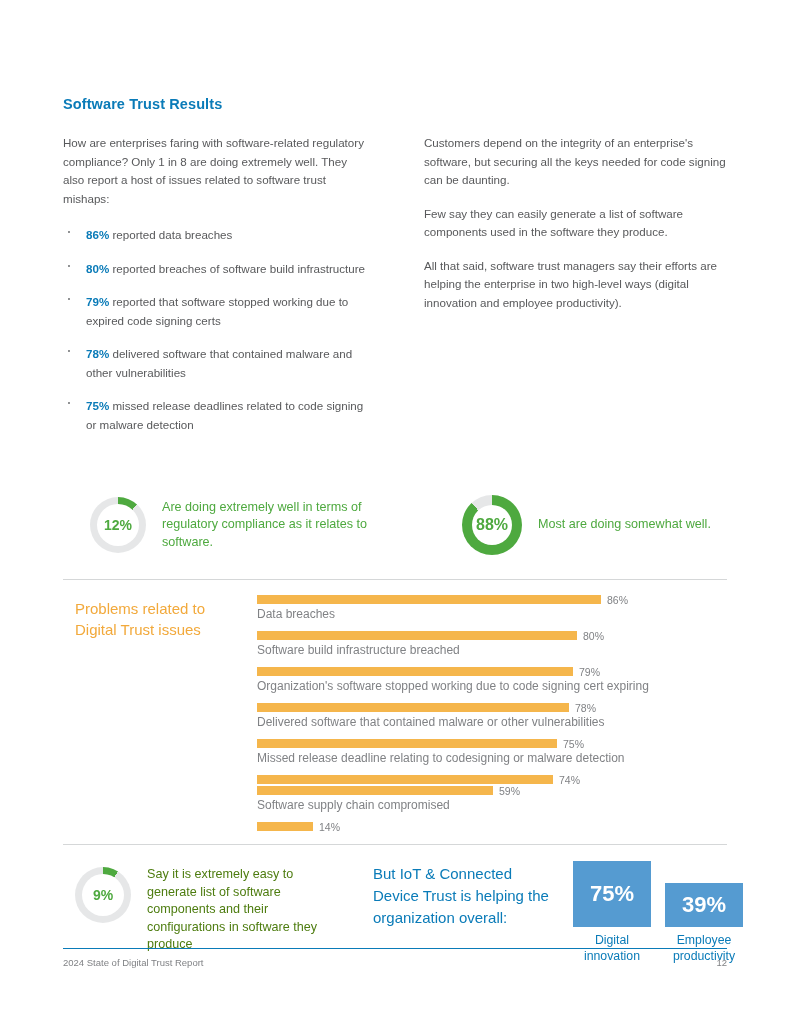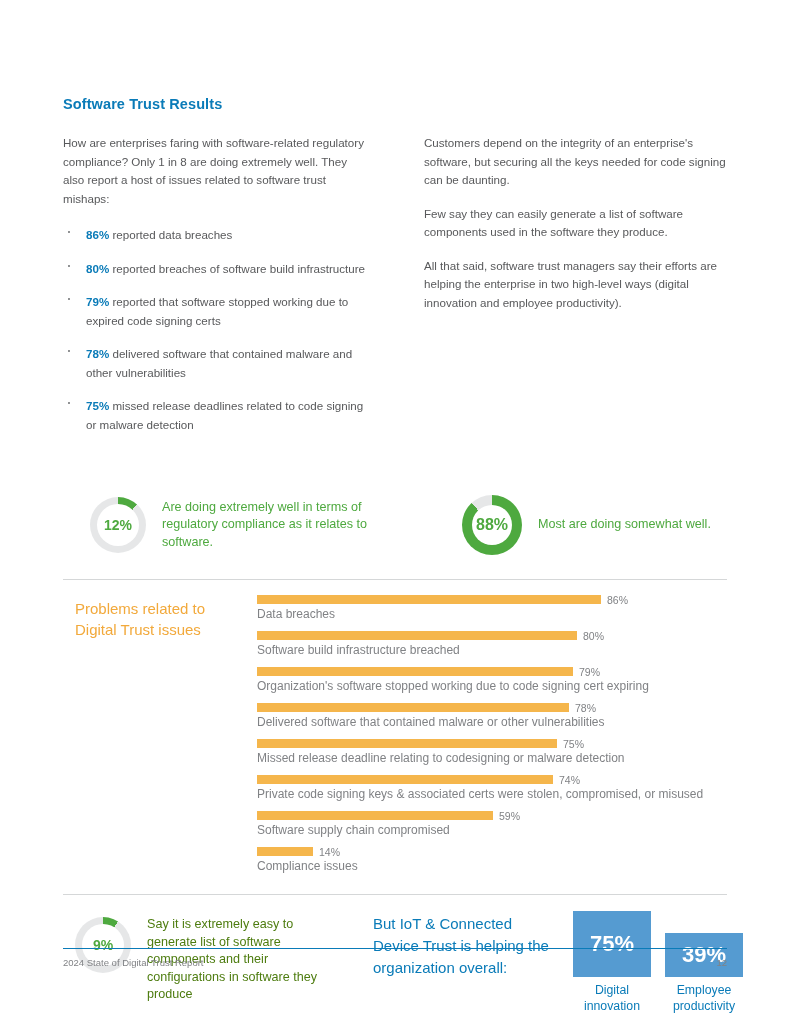--- a/index.html
+++ b/index.html
@@ -337,35 +337,33 @@
               <div class="bar" style="width: 300px; background: rgb(245, 182, 76);"></div>
               <span class="bar-value">75%</span>
             </div>
             <div class="bar-label">Missed release deadline relating to codesigning or malware detection</div>
           </div>
           <div class="bar-group">
             <div class="bar-line">
               <div class="bar" style="width: 296px; background: rgb(245, 182, 76);"></div>
               <span class="bar-value">74%</span>
             </div>
-            <div class="bar-label">Private code signing keys &amp; associated certs were stolen, compromised, or misused</div>
           </div>
           <div class="bar-group">
             <div class="bar-line">
               <div class="bar" style="width: 236px; background: rgb(245, 182, 76);"></div>
               <span class="bar-value">59%</span>
             </div>
             <div class="bar-label">Software supply chain compromised</div>
           </div>
           <div class="bar-group">
             <div class="bar-line">
               <div class="bar" style="width: 56px; background: rgb(245, 182, 76);"></div>
               <span class="bar-value">14%</span>
             </div>
-            <div class="bar-label">Compliance issues</div>
           </div>
         </div>
     </div>
 
     <hr class="rule" style="margin-top:12px;">
 
     <div class="bottom-section">
       <div class="bottom-donut-block">
         <div class="donut" id="donut-9" style="width: 56px; height: 56px; margin-top: 6px; background: conic-gradient(rgb(78, 169, 63) 0deg, rgb(78, 169, 63) 32.4deg, rgb(230, 231, 232) 32.4deg, rgb(230, 231, 232) 360deg); border-radius: 50%;">
           <div class="hole" style="width:42px;height:42px;"></div>

